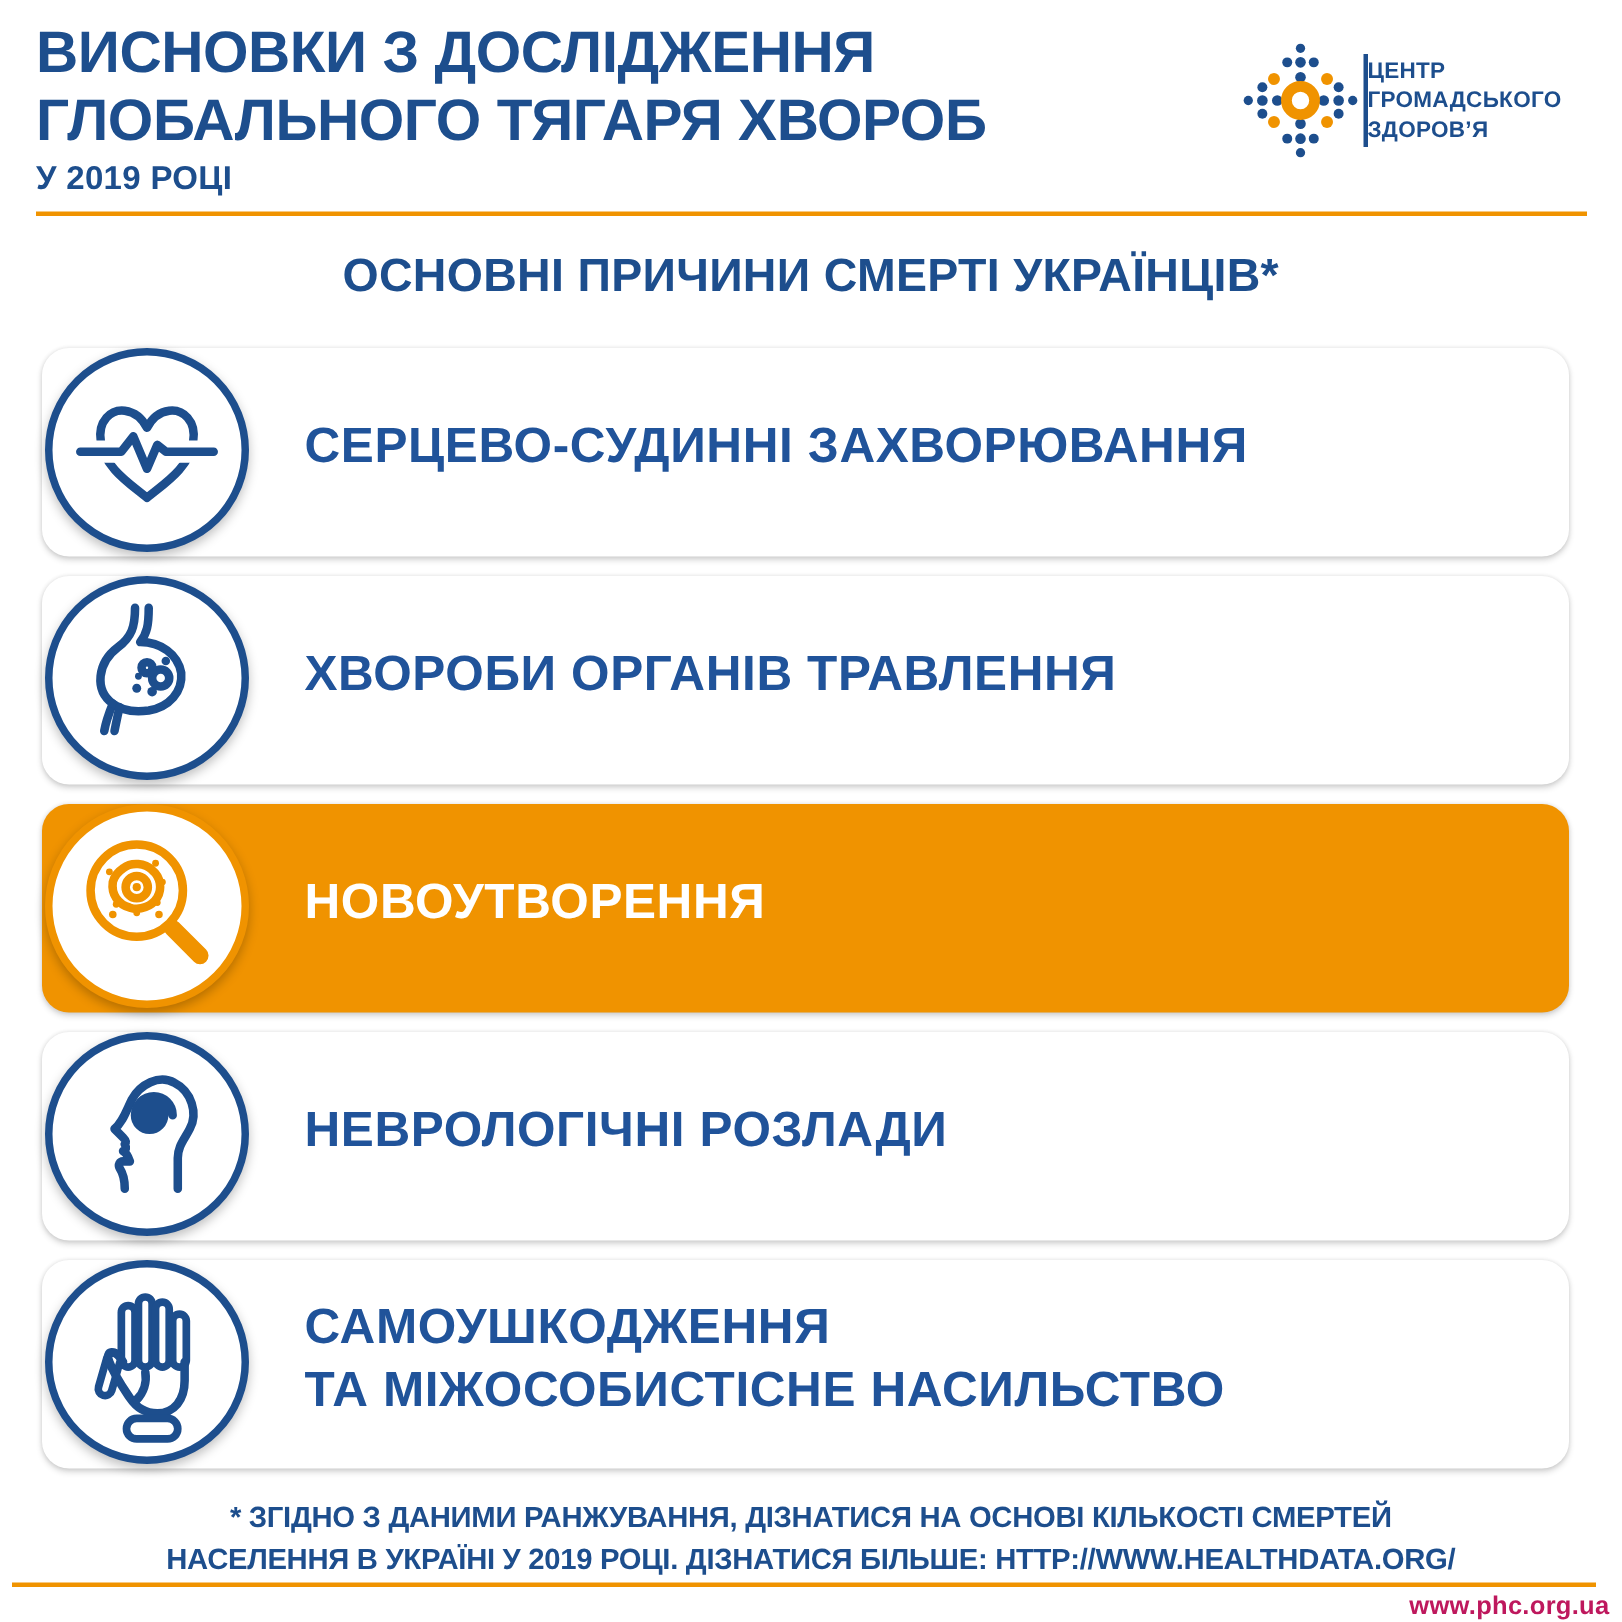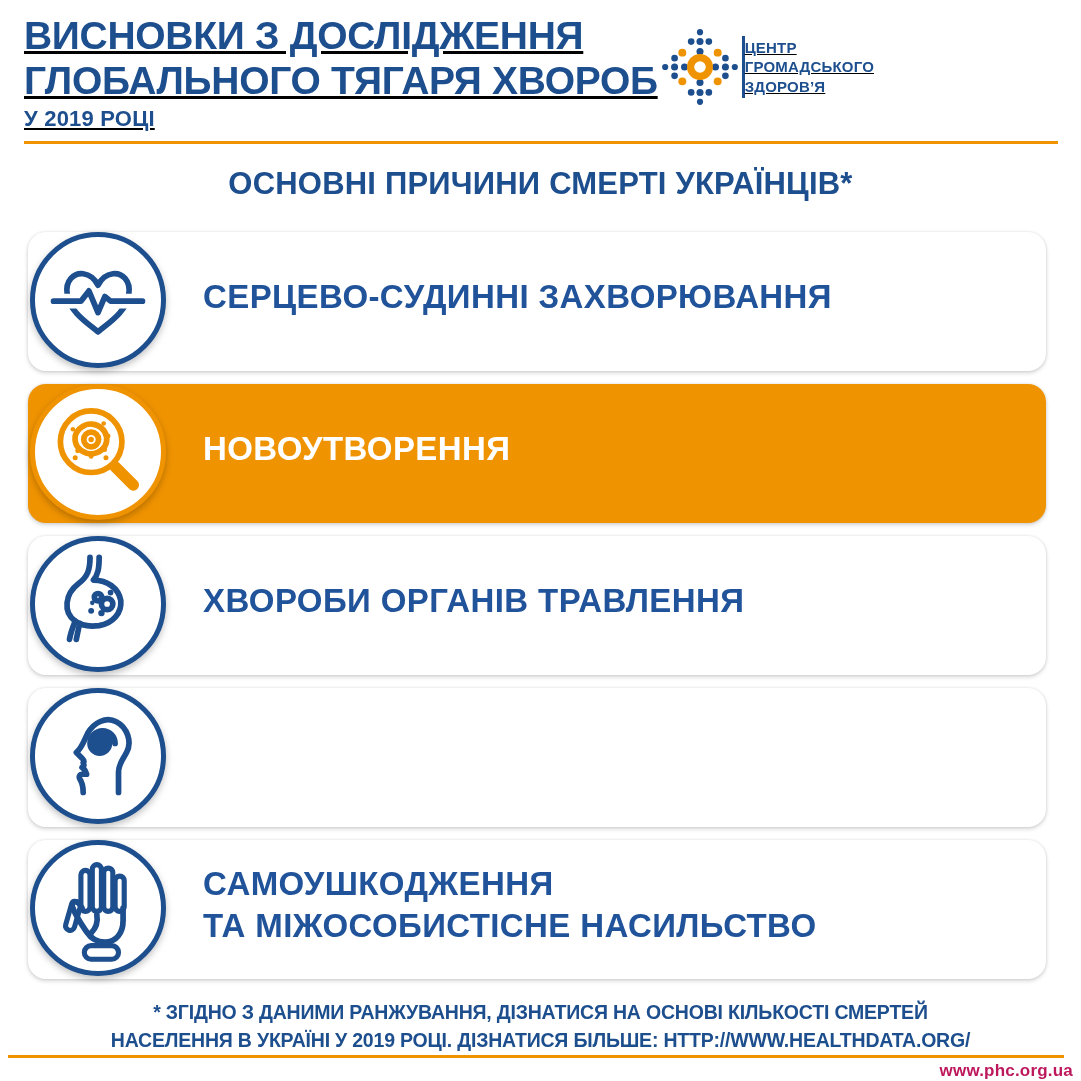--- a/index.html
+++ b/index.html
@@ -2,21 +2,21 @@
 <html><head>
 <meta charset="utf-8">
 <style>
   html,body{margin:0;padding:0;}
   body{
     width:1081px;height:1081px;position:relative;overflow:hidden;
     background:#ffffff;font-family:"Liberation Sans", sans-serif;
     -webkit-font-smoothing:antialiased;
   }
   
-  .header{display:flex;align-items:flex-start;padding:13px 20px 0 24px;text-decoration:underline;}
+  .header{display:flex;justify-content:space-between;align-items:flex-start;padding:13px 32px 0 24px;}
   .title-block{color:#1D4E8D;}
   .title-line{font-size:39px;font-weight:bold;line-height:1.16;letter-spacing:-0.3px;}
   .title-year{font-size:22px;font-weight:bold;margin-top:3px;letter-spacing:0.2px;}
   .logo-block{display:flex;align-items:center;margin-top:12px;margin-right:8px;}
   .logo-mark{width:84px;height:84px;}
   .logo-divider{width:3px;height:62px;background:#1D4E8D;}
   .logo-text{font-size:15px;font-weight:bold;color:#1D4E8D;line-height:1.3;letter-spacing:0.2px;}
   .header-rule{height:3px;background:#F09300;margin:9px 23px 0 24px;}
   
   .section-title{
@@ -124,20 +124,42 @@
         <path class="stroke-blue" d="M50,78 C42,71 25,61 23,45 C21,33 29,26 37,27 C44,28 48,33 50,37 C52,33 56,28 63,27 C71,26 79,33 77,45 C75,61 58,71 50,78 Z"></path>
         <polyline points="11,51 35,51 42,42 50,61 56,47 61,51 89,51" fill="none" stroke="#ffffff" stroke-width="13" stroke-linejoin="round"></polyline>
         <polyline class="stroke-blue" points="11,51 35,51 42,42 50,61 56,47 61,51 89,51"></polyline>
       </svg>
     </div>
     <div class="row-label">
       <span>СЕРЦЕВО-СУДИННІ ЗАХВОРЮВАННЯ</span>
     </div>
   </div>
 
+  <div class="row">
+    <div class="row-panel"></div>
+    <div class="icon-circle">
+      <svg viewBox="0 0 100 100">
+        <path class="stroke-blue" d="M43,9 C43,20 41,26 33,32 C21,41 19,57 30,65 C28,70 26,75 25,81"></path>
+        <path class="stroke-blue" d="M51,9 C51,19 50,24 46,29 C58,29 68,36 70,47 C71,58 63,67 51,69 C43,70 35,69 30,65"></path>
+        <path class="stroke-blue" stroke-width="4.5" d="M34,67 C33,71 32,76 31,81"></path>
+        <circle class="stroke-blue" stroke-width="4" cx="58" cy="50" r="5"></circle>
+        <circle class="stroke-blue" stroke-width="4" cx="50" cy="44" r="3.2"></circle>
+        <g fill="#1D4E8D">
+          <circle cx="44" cy="56" r="2.6"></circle>
+            <circle cx="53" cy="58" r="2.8"></circle>
+            <circle cx="61" cy="40" r="2.5"></circle>
+            <circle cx="45" cy="49" r="2"></circle>
+        </g>
+      </svg>
+    </div>
+    <div class="row-label">
+      <span>ХВОРОБИ ОРГАНІВ ТРАВЛЕННЯ</span>
+    </div>
+  </div>
+
   <div class="row highlight">
     <div class="row-panel"></div>
     <div class="icon-circle">
       <svg viewBox="0 0 100 100">
         <circle class="stroke-orange" cx="44" cy="41" r="27"></circle>
         <line x1="65" y1="63" x2="81" y2="79" stroke="#F09300" stroke-width="10" stroke-linecap="round"></line>
         <path class="stroke-orange" stroke-width="4.5" d="M36,28 C41,24 49,25 53,29 C58,33 59,40 56,45 C53,50 46,53 40,51 C33,49 29,43 30,36 C31,32 33,30 36,28 Z"></path>
         <circle class="stroke-orange" stroke-width="4" cx="44" cy="39" r="6.5"></circle>
         <circle cx="44" cy="39" r="2.4" fill="#F09300"></circle>
         <g fill="#F09300">
@@ -154,45 +176,26 @@
     </div>
     <div class="row-label">
       <span>НОВОУТВОРЕННЯ</span>
     </div>
   </div>
 
   <div class="row">
     <div class="row-panel"></div>
     <div class="icon-circle">
       <svg viewBox="0 0 100 100">
-        <path class="stroke-blue" d="M43,9 C43,20 41,26 33,32 C21,41 19,57 30,65 C28,70 26,75 25,81"></path>
-        <path class="stroke-blue" d="M51,9 C51,19 50,24 46,29 C58,29 68,36 70,47 C71,58 63,67 51,69 C43,70 35,69 30,65"></path>
-        <path class="stroke-blue" stroke-width="4.5" d="M34,67 C33,71 32,76 31,81"></path>
-        <circle class="stroke-blue" stroke-width="4" cx="58" cy="50" r="5"></circle>
-        <circle class="stroke-blue" stroke-width="4" cx="50" cy="44" r="3.2"></circle>
-        <g fill="#1D4E8D">
-          <circle cx="44" cy="56" r="2.6"></circle>
-            <circle cx="53" cy="58" r="2.8"></circle>
-            <circle cx="61" cy="40" r="2.5"></circle>
-            <circle cx="45" cy="49" r="2"></circle>
-        </g>
-      </svg>
-    </div>
-    <div class="row-label">
-      <span>ХВОРОБИ ОРГАНІВ ТРАВЛЕННЯ</span>
-    </div>
-  </div>
-
-  <div class="row">
-    <div class="row-panel"></div>
-    <div class="icon-circle">
-      <svg viewBox="0 0 100 100">
         <path class="stroke-blue" stroke-width="4.5" d="M37,82 C37,77 36,73 34,70 C33,68 34,66 36,66 L40,66 C39,63 38,61 36,60 C38,59 38,58 37,56 C38,55 38,54 36,52 L31,47 C36,43 38,36 41,30 C46,21 57,15 66,20 C76,25 80,38 75,47 C72,53 68,57 68,64 L68,82"></path>
         <path class="stroke-blue" stroke-width="4" d="M52,39 a2,2 0 1 1 4,0 a4,4 0 1 1 -8,0 a6,6 0 1 1 12,0 a8.5,8.5 0 1 1 -17,0 a11,11 0 1 1 22,0"></path>
       </svg>
+    </div>
+    <div class="row-label">
+      <span>НЕВРОЛОГІЧНІ РОЗЛАДИ</span>
     </div>
   </div>
 
   <div class="row">
     <div class="row-panel"></div>
     <div class="icon-circle">
       <svg viewBox="0 0 100 100">
         <g fill="#ffffff" stroke="#1D4E8D" stroke-width="4.5" stroke-linecap="round" stroke-linejoin="round">
           <rect x="35" y="17" width="8" height="36" rx="4"></rect>
           <rect x="45" y="12" width="8" height="41" rx="4"></rect>

